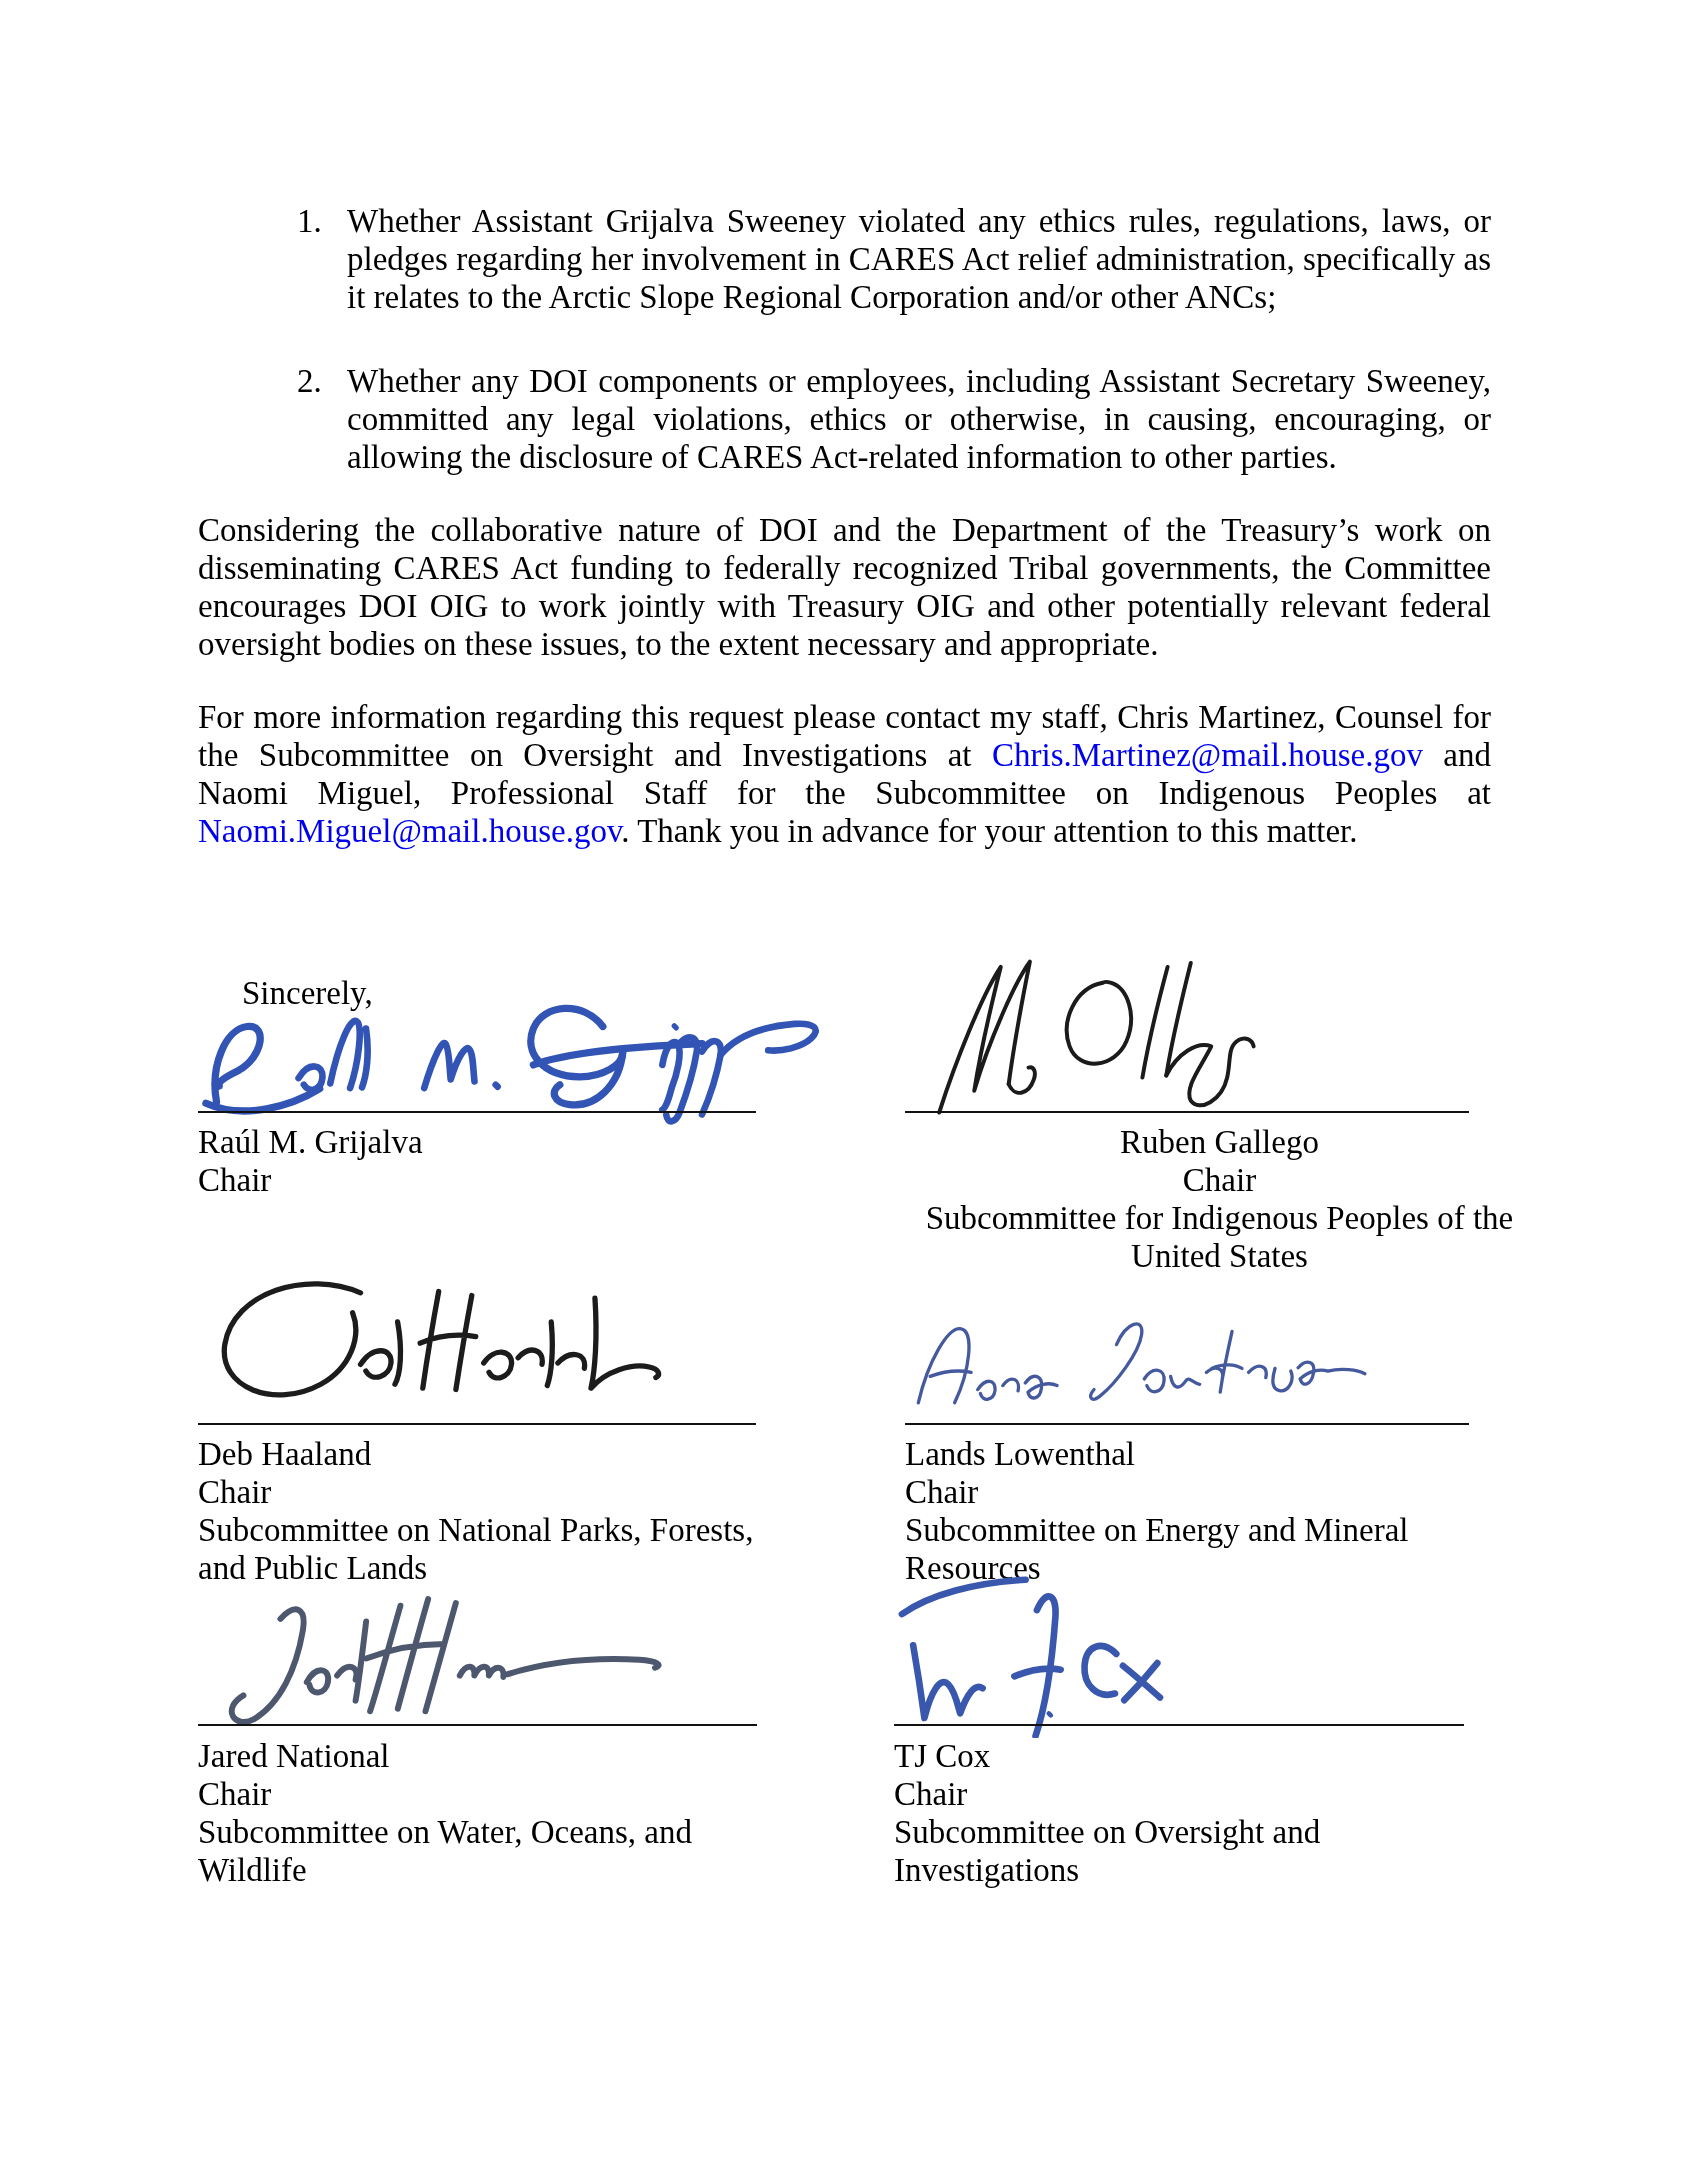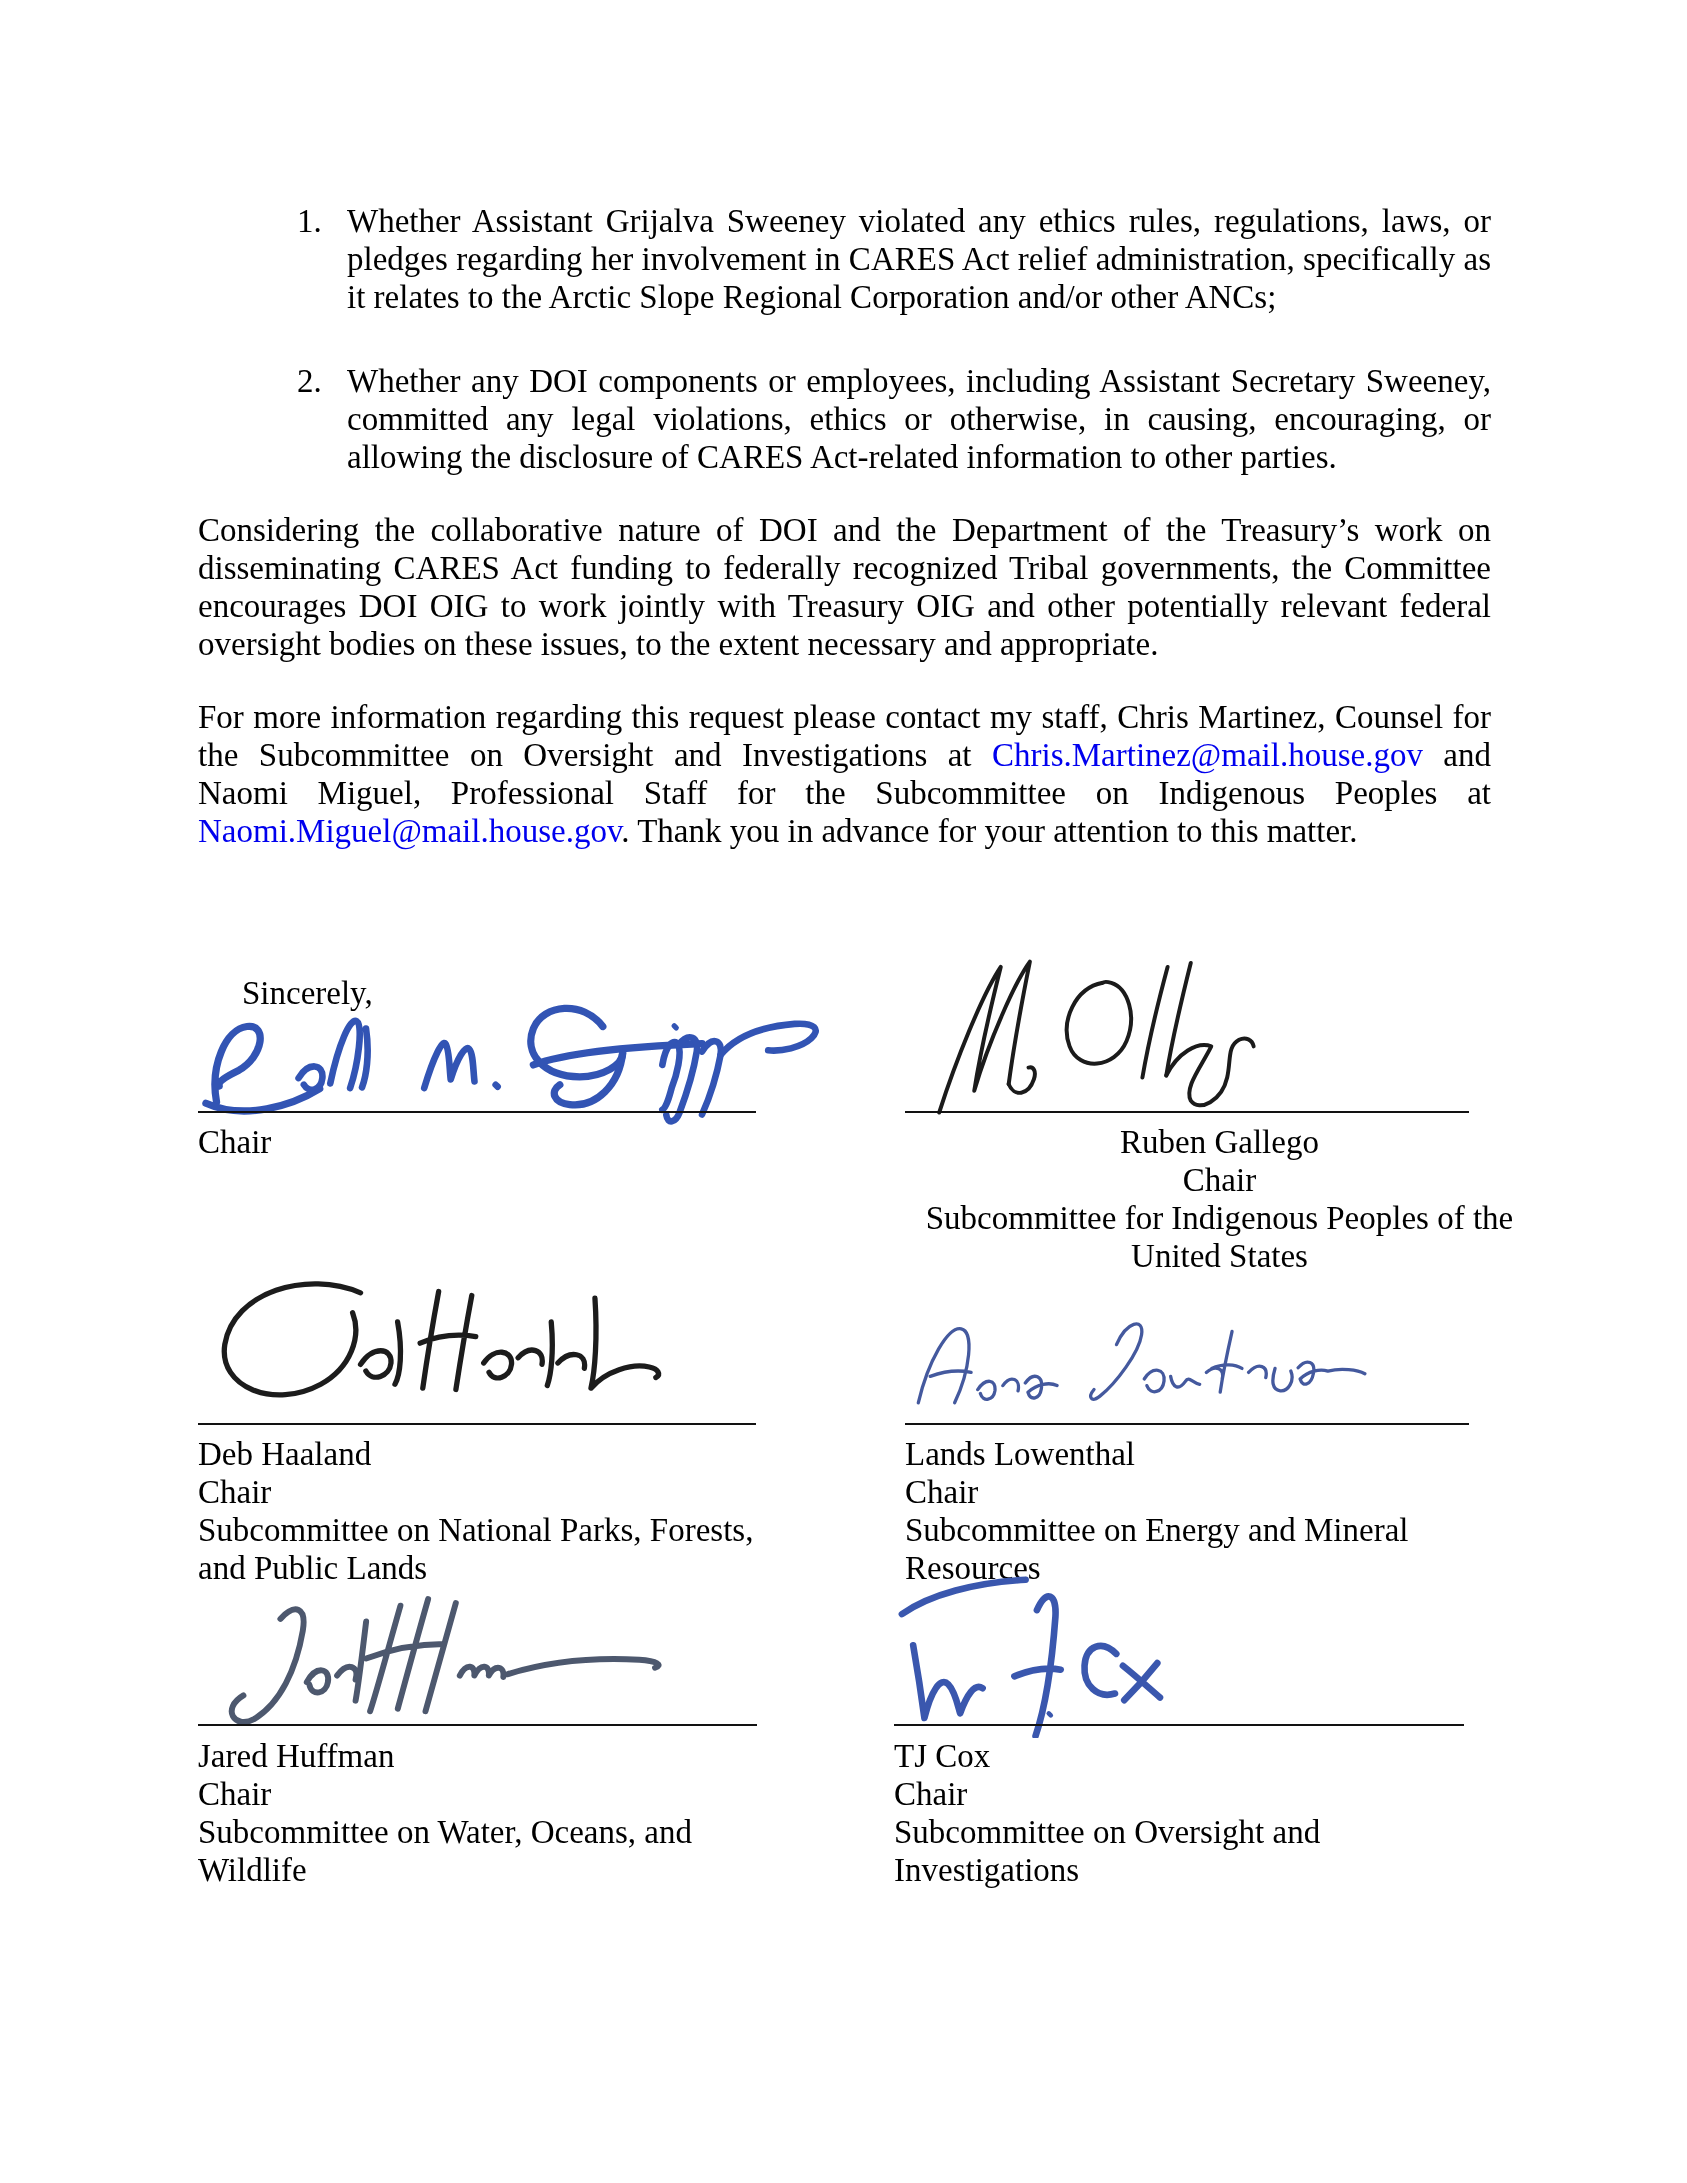--- a/index.html
+++ b/index.html
@@ -71,20 +71,21 @@
   <path stroke-width="6" d="M140,219 C148,239 170,236 178,212 C182,200 178,192 170,194"></path>
   <path stroke-width="6" d="M282,66 C240,74 218,124 232,162 C246,200 300,196 318,154 C334,116 320,74 295,66 C288,64 284,64 282,66"></path>
   <path stroke-width="6" d="M380,42 C362,109 348,174 342,209 M415,36 C398,104 384,169 378,206"></path>
   <path stroke-width="6" d="M378,206 C395,172 425,154 446,162 C430,194 405,224 415,244 C428,262 462,244 470,209 C476,182 470,162 488,152 C498,147 508,152 510,162"></path>
 </svg>
 
 <div class="sig-line" style="left:198px; top:1111px; width:558px;"></div>
 <div class="sig-line" style="left:905px; top:1111px; width:564px;"></div>
 
 <div class="sig-block" style="left:198px; top:1123px; width:701px;">
+  <div>Raúl M. Grijalva</div>
   <div>Chair</div>
 </div>
 <div class="sig-block" style="left:905px; top:1123px; width:629px;text-align:center;">
   <div>Ruben Gallego</div>
   <div>Chair</div>
   <div class="org">Subcommittee for Indigenous Peoples of the
 United States</div>
 </div>
 
 <svg class="sig-svg ink-haaland" style="left:195px; top:1257px;" width="490" height="169" viewBox="0 0 740 255">
@@ -129,21 +130,21 @@
   <path stroke-width="10" d="M35,115 C42,155 48,195 52,225 C62,185 76,162 88,174 C98,184 102,204 106,218 C116,190 128,172 140,180"></path>
   <path stroke-width="10" d="M222,62 C236,30 252,36 250,72 C245,140 236,205 220,252 M188,162 C212,152 238,148 258,152"></path>
   <path stroke-width="7" d="M240,218 l3,3"></path>
   <path stroke-width="10" d="M342,128 C320,106 296,116 294,146 C292,176 314,196 340,188 M352,146 C372,162 392,180 408,194 M404,142 C388,162 370,182 354,198"></path>
 </svg>
 
 <div class="sig-line" style="left:198px; top:1724px; width:559px;"></div>
 <div class="sig-line" style="left:894px; top:1724px; width:570px;"></div>
 
 <div class="sig-block" style="left:198px; top:1737px; width:701px;">
-  <div>Jared Huffman</div>
+  <div>Jared National</div>
   <div>Chair</div>
   <div class="org">Subcommittee on Water, Oceans, and
 Wildlife</div>
 </div>
 <div class="sig-block" style="left:894px; top:1737px; width:629px;">
   <div>TJ Cox</div>
   <div>Chair</div>
   <div class="org">Subcommittee on Oversight and
 Investigations</div>
 </div>

